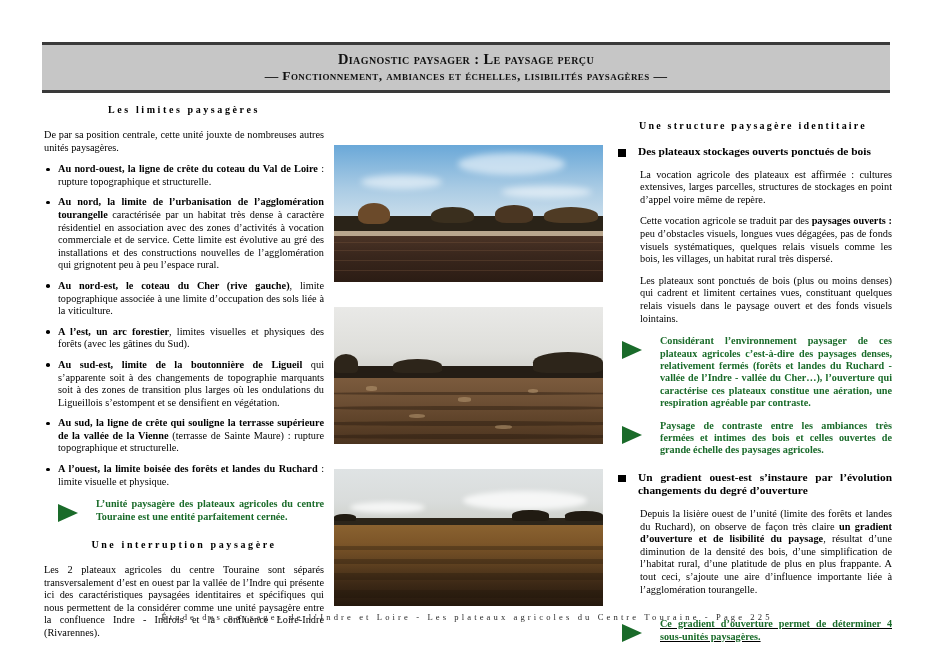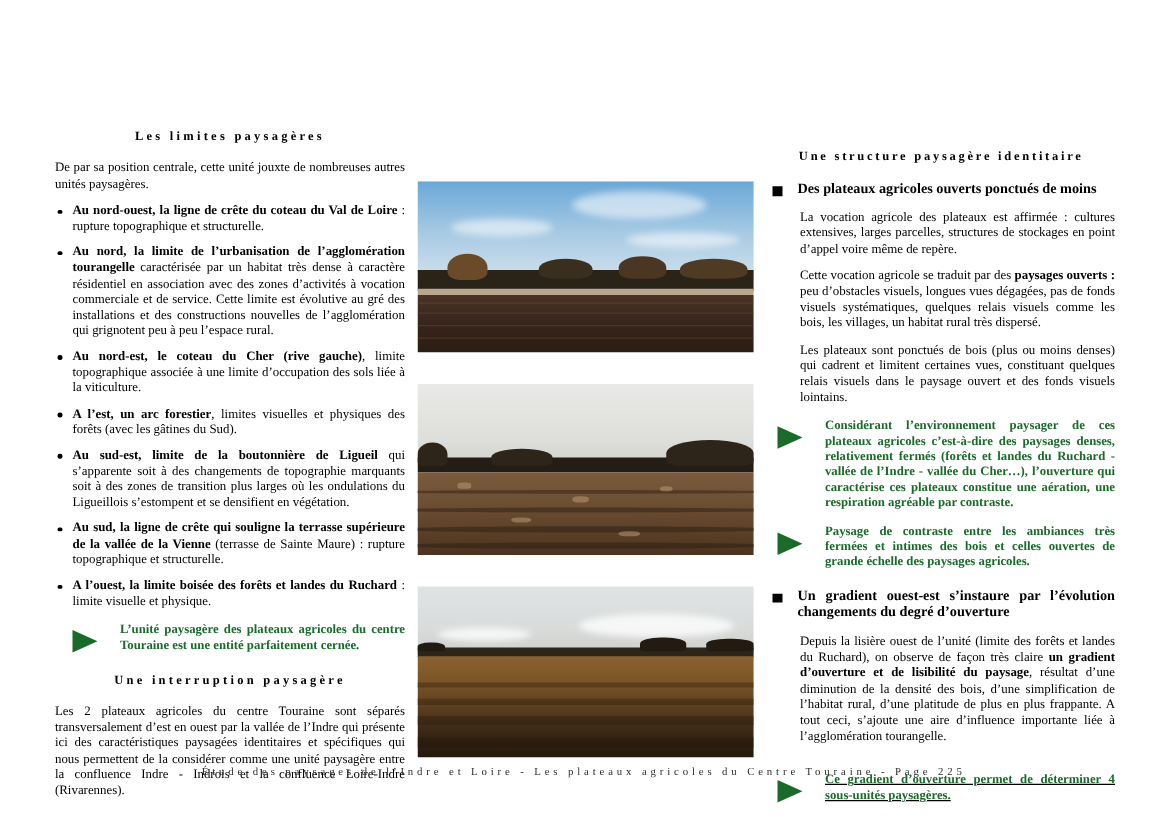--- a/index.html
+++ b/index.html
@@ -124,20 +124,24 @@
     position:absolute;left:44px;top:612px;width:846px;
     font-size:8.6px;letter-spacing:3.1px;color:#2b2b2b;
     text-align:center;white-space:nowrap;
   }
 </style>
 </head>
 <body>
 
 <div class="page">
 
+  <div class="banner">
+    <div class="banner-line banner-line1">Diagnostic paysager : Le paysage perçu</div>
+    <div class="banner-line banner-line2">— Fonctionnement, ambiances et échelles, lisibilités paysagères —</div>
+  </div>
 
   <div class="col-left">
     <div class="sec-title">Les limites paysagères</div>
     <p class="body">De par sa position centrale, cette unité jouxte de nombreuses autres unités paysagères.</p>
 
     <ul class="bullets">
       <li><span class="dot"></span><b>Au nord-ouest, la ligne de crête du coteau du Val de Loire</b><span> : rupture topographique et structurelle.</span></li>
       <li><span class="dot"></span><b>Au nord, la limite de l’urbanisation de l’agglomération tourangelle</b><span> caractérisée par un habitat très dense à caractère résidentiel en association avec des zones d’activités à vocation commerciale et de service. Cette limite est évolutive au gré des installations et des constructions nouvelles de l’agglomération qui grignotent peu à peu l’espace rural.</span></li>
       <li><span class="dot"></span><b>Au nord-est, le coteau du Cher (rive gauche)</b><span>, limite topographique associée à une limite d’occupation des sols liée à la viticulture.</span></li>
       <li><span class="dot"></span><b>A l’est, un arc forestier</b><span>, limites visuelles et physiques des forêts (avec les gâtines du Sud).</span></li>
@@ -211,21 +215,21 @@
       <div class="p3-band" style="top:76%;height:7px;"></div>
       <div class="p3-band" style="top:88%;height:8px;"></div>
     </div>
   </div>
 
   <div class="col-right">
     <div class="sec-title r">Une structure paysagère identitaire</div>
 
     <div class="sq-head">
       <span class="sq"></span>
-      <div class="htext">Des plateaux agricoles ouverts ponctués de moins</div>
+      <div class="htext">Des plateaux stockages ouverts ponctués de bois</div>
     </div>
 
     <div class="indent">
       <p class="body">La vocation agricole des plateaux est affirmée : cultures extensives, larges parcelles, structures de stockages en point d’appel voire même de repère.</p>
       <p class="body"><span>Cette vocation agricole se traduit par des </span><b>paysages ouverts :</b><span> peu d’obstacles visuels, longues vues dégagées, pas de fonds visuels systématiques, quelques relais visuels comme les bois, les villages, un habitat rural très dispersé.</span></p>
       <p class="body">Les plateaux sont ponctués de bois (plus ou moins denses) qui cadrent et limitent certaines vues, constituant quelques relais visuels dans le paysage ouvert et des fonds visuels lointains.</p>
     </div>
 
     <div class="callout right">
       <span class="arrow"></span>

